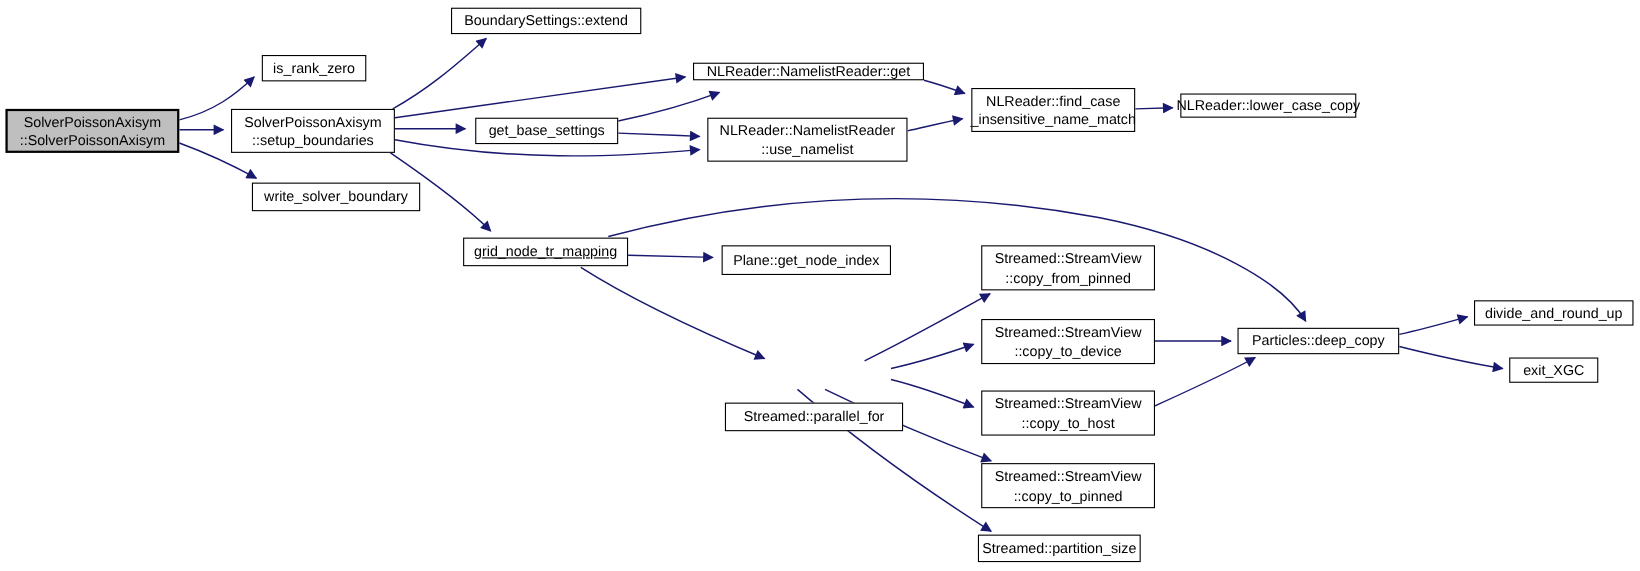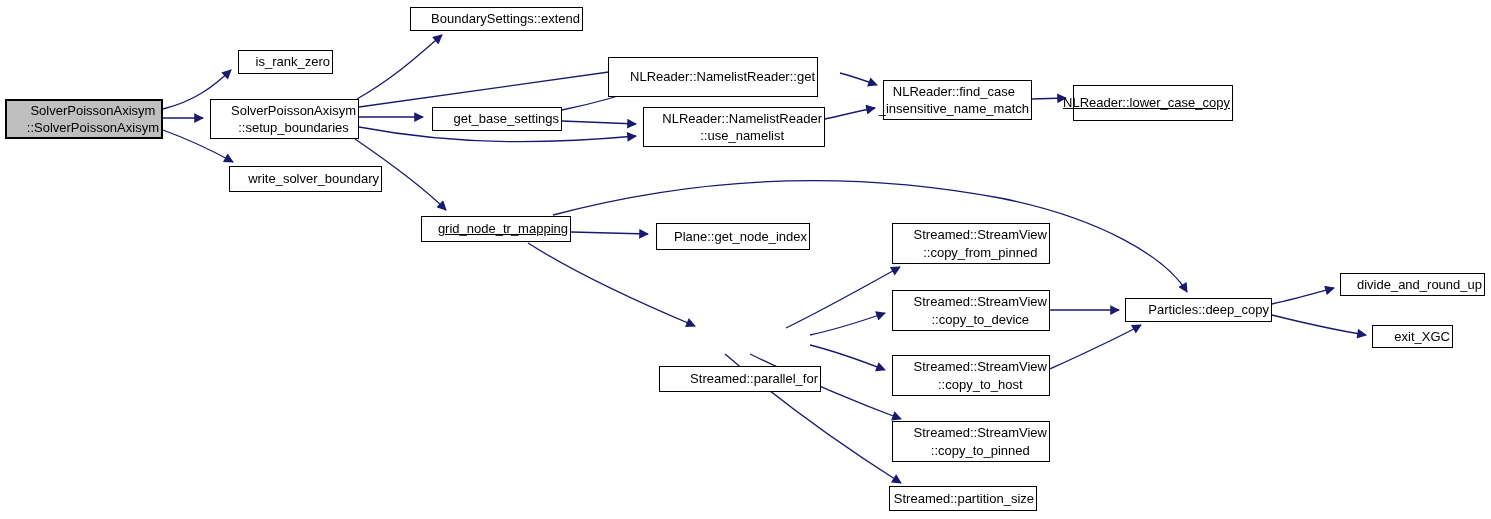--- a/index.html
+++ b/index.html
@@ -7,21 +7,21 @@
     position:relative;
     width:1491px;height:519px;
     background:#ffffff;
     font-family:"Liberation Sans", sans-serif;
     overflow:hidden;
   }
   #edges{position:absolute;left:0;top:0;width:1491px;height:519px;}
   .edge{fill:none;stroke:#191970;stroke-width:1.3px;}
   .node{
     position:absolute;
-    display:flex;align-items:center;justify-content:flex-end;
+    display:flex;align-items:center;justify-content:center;
     background:#ffffff;
     border:1px solid #000000;
     box-sizing:border-box;
     color:#000000;
     font-size:13px;line-height:1.32;
     text-align:center;
     padding:0 2px;
     z-index:2;
   }
   .node span{white-space:pre-line;display:block;}
@@ -75,35 +75,35 @@
   <div class="node" style="left:210px;top:99px;width:149px;height:40px;">
       <span>SolverPoissonAxisym
 ::setup_boundaries</span>
     </div>
   <div class="node" style="left:209px;top:166px;width:153px;height:26px;margin-left:20px;">
       <span>write_solver_boundary</span>
     </div>
   <div class="node" style="left:410px;top:7px;width:173px;height:24px;">
       <span>BoundarySettings::extend</span>
     </div>
-  <div class="node" style="left:608px;top:57px;width:210px;height:40px;">
+  <div class="node" style="left:630px;top:57px;width:210px;height:16px;">
       <span>NLReader::NamelistReader::get</span>
     </div>
   <div class="node" style="left:432px;top:107px;width:130px;height:24px;">
       <span>get_base_settings</span>
     </div>
   <div class="node" style="left:643px;top:107px;width:182px;height:40px;">
       <span>NLReader::NamelistReader
 ::use_namelist</span>
     </div>
   <div class="node" style="left:883px;top:80px;width:149px;height:40px;">
       <span>NLReader::find_case
 _insensitive_name_match</span>
     </div>
-  <div class="node" style="left:1073px;top:85px;width:160px;height:36px;text-decoration:underline;">
+  <div class="node" style="left:1073px;top:85px;width:160px;height:22px;">
       <span>NLReader::lower_case_copy</span>
     </div>
   <div class="node" style="left:421px;top:216px;width:150px;height:26px;text-decoration:underline;">
       <span>grid_node_tr_mapping</span>
     </div>
   <div class="node" style="left:656px;top:223px;width:154px;height:27px;">
       <span>Plane::get_node_index</span>
     </div>
   <div class="node" style="left:659px;top:328px;width:162px;height:26px;margin-top:38px;">
       <span>Streamed::parallel_for</span>

